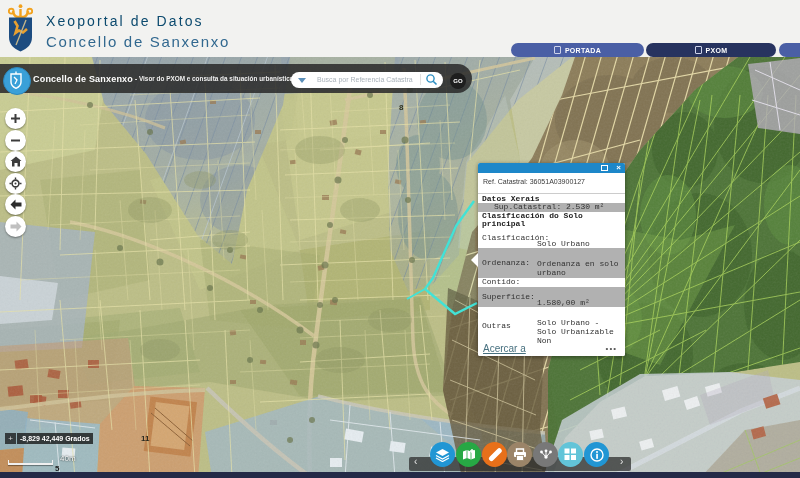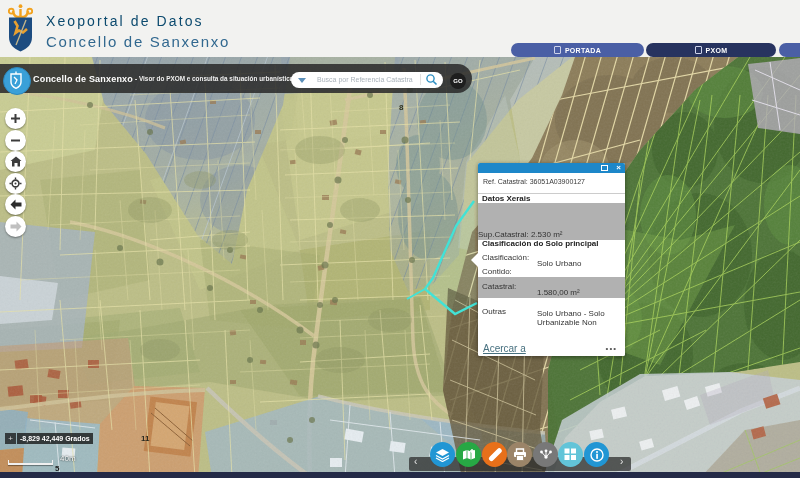--- a/index.html
+++ b/index.html
@@ -27,21 +27,21 @@
 #go{position:absolute;left:450px;top:72.5px;width:16px;height:16px;border-radius:50%;background:#1e1e1e;color:#fff;font-size:6px;font-weight:bold;display:flex;align-items:center;justify-content:center;letter-spacing:0.2px;}
 
 .lc{position:absolute;left:5px;width:21px;height:21px;border-radius:50%;background:#fff;box-shadow:0 1px 2px rgba(0,0,0,0.4);display:flex;align-items:center;justify-content:center;color:#3c3c3c;}
 
 #pop{position:absolute;left:478px;top:163px;width:147px;height:193px;background:#fff;border-radius:2px;box-shadow:0 1px 4px rgba(0,0,0,0.45);font-size:8px;color:#333;}
 #popbar{position:absolute;left:0;top:0;width:100%;height:10px;background:#1d87c9;border-radius:2px 2px 0 0;}
 #popmax{position:absolute;right:17px;top:2px;width:5px;height:4px;border:1px solid #fff;background:#1d87c9;}
 #popx{position:absolute;right:4px;top:0px;color:#fff;font-size:8px;font-weight:bold;}
 #popref{position:absolute;left:5px;top:15px;font-size:7px;color:#3a3a3a;}
 #pophr{position:absolute;left:0px;top:30px;width:147px;height:1px;background:#ccc;}
-#popbody{position:absolute;left:0;top:32px;width:147px;height:149px;overflow:hidden;}
+#popbody{position:absolute;left:0;top:32px;width:147px;height:149px;overflow:hidden;font-family:Liberation Mono, monospace;}
 .ph{font-weight:bold;font-size:8px;line-height:8px;padding:0 4px;color:#222;}
 .prow{display:flex;align-items:center;line-height:8.7px;}
 .prow.g{background:#b1b1b1;}
 .pl{width:55px;padding-left:4px;flex-shrink:0;}
 .pv{width:86px;margin-top:12px;}
 #popfoot{position:absolute;left:0;bottom:0;width:147px;height:12px;background:#fff;border-radius:0 0 2px 2px;}
 #acz{position:absolute;left:5px;bottom:2px;color:#47707f;text-decoration:underline;font-size:10px;}
 #dots{position:absolute;right:8px;bottom:3px;color:#555;font-size:8px;letter-spacing:1px;}
 #popptr{position:absolute;left:-7px;top:90px;width:0;height:0;border-top:7px solid transparent;border-bottom:7px solid transparent;border-right:7px solid #fff;}
 
@@ -547,32 +547,36 @@
 
 <div id="pop">
   <div id="popbar"></div>
   <div id="popmax"></div>
   <div id="popx">×</div>
   <div id="popref">Ref. Catastral: 36051A03900127</div>
   <div id="pophr"></div>
   <div id="popbody">
     <div class="ph">Datos Xerais</div>
     <div class="prow g">
-        <div style="padding-left:0;margin-top:28px;">Sup.Catastral: 2.530 m²</div>
+        <div style="padding-left:16px;">Sup.Catastral: 2.530 m²</div>
       </div>
     <div class="ph">Clasificación do Solo principal</div>
     <div class="prow">
         <div class="pl">Clasificación:</div>
         <div class="pv">Solo Urbano</div>
       </div>
+    <div class="prow g">
+        <div class="pl">Ordenanza:</div>
+        <div class="pv">Ordenanza en solo urbano</div>
+      </div>
     <div class="prow">
         <div class="pl">Contido:</div>
       </div>
     <div class="prow g">
-        <div class="pl">Catastral:</div>
+        <div class="pl">Superficie:</div>
         <div class="pv">1.580,00 m²</div>
       </div>
     <div class="prow">
         <div class="pl">Outras</div>
         <div class="pv">Solo Urbano - Solo Urbanizable Non</div>
       </div>
   </div>
   <div id="popfoot"></div>
   <div id="acz">Acercar a</div>
   <div id="dots">•••</div>

